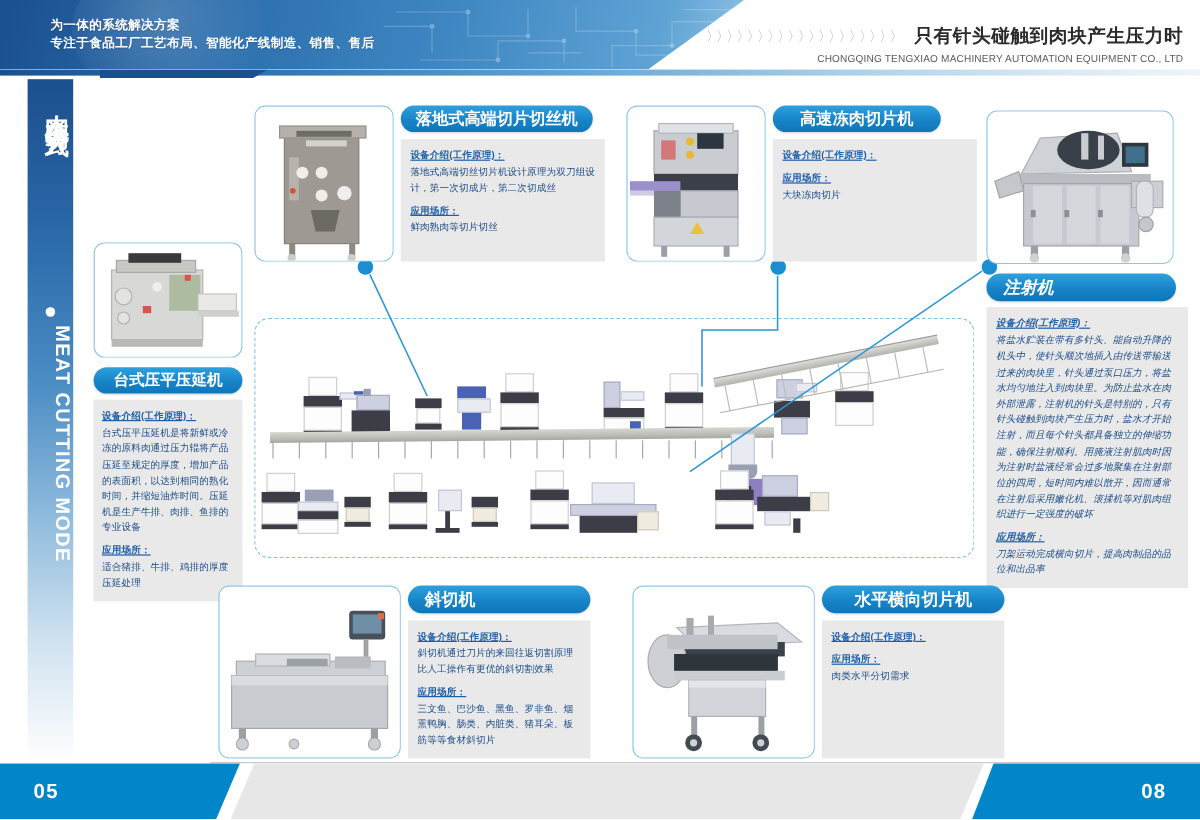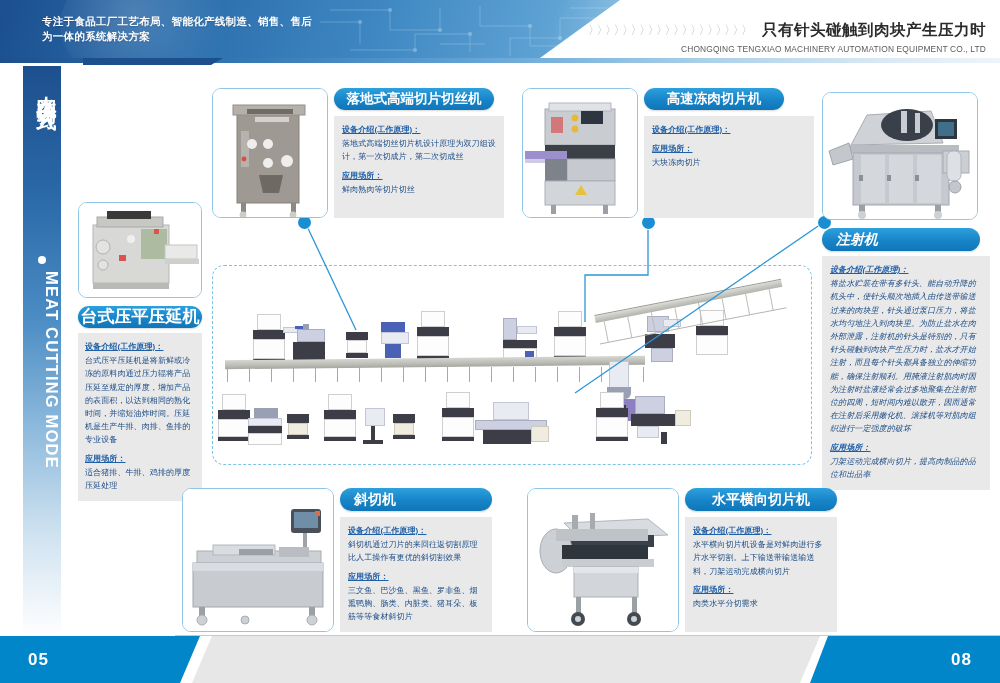--- a/index.html
+++ b/index.html
@@ -218,22 +218,22 @@
           <circle cx="120" cy="30" r="2"></circle>
         <circle cx="150" cy="34" r="2"></circle>
           <circle cx="210" cy="26" r="2"></circle>
         <circle cx="240" cy="38" r="2"></circle>
           <circle cx="40" cy="22" r="2"></circle>
         <circle cx="265" cy="46" r="2"></circle>
           <circle cx="95" cy="50" r="2"></circle>
       </g>
     </svg>
     <div class="header-tagline">
+      <div>为一体的系统解决方案</div>
       <div>专注于食品工厂工艺布局、智能化产线制造、销售、售后</div>
-      <div>为一体的系统解决方案</div>
     </div>
   </div>
   <div class="header-right">
     <div>
       <span class="chev-row">〉〉〉〉〉〉〉〉〉〉〉〉〉〉〉〉〉〉〉</span>
       <span class="company-cn">只有针头碰触到肉块产生压力时</span>
     </div>
     <div class="company-en">CHONGQING TENGXIAO MACHINERY AUTOMATION EQUIPMENT CO., LTD</div>
   </div>
   <div class="header-rule"></div>
@@ -430,21 +430,21 @@
       <rect x="86" y="42" width="32" height="14" fill="#e9eae7" stroke="#c4c5c1"></rect>
       <rect x="86" y="56" width="34" height="5" fill="#cfd0cc"></rect>
       <circle cx="24" cy="44" r="7" fill="#e3e4e1" stroke="#b2b3af"></circle>
       <circle cx="24" cy="62" r="5" fill="#e3e4e1" stroke="#b2b3af"></circle>
       <circle cx="52" cy="36" r="4" fill="#efefee"></circle>
       <rect x="40" y="52" width="7" height="6" fill="#d9534f"></rect>
       <rect x="75" y="26" width="5" height="5" fill="#d9534f"></rect>
       <rect x="14" y="80" width="76" height="6" fill="#b9bab6"></rect>
     </svg>
   </div>
-  <div class="card-title" style="margin-top:8px; width:124px; height:22px; line-height:22px; font-size:17px;">台式压平压延机</div>
+  <div class="card-title" style="margin-top:8px; width:124px; height:22px; line-height:22px; font-size:13px;">台式压平压延机</div>
   <div class="card-body" style="margin-top:5px; width:124px; padding:7px 7px 9px;">
     <span class="sec-head">设备介绍(工作原理)：</span>
     <span class="sec-text">台式压平压延机是将新鲜或冷冻的原料肉通过压力辊将产品压延至规定的厚度，增加产品的表面积，以达到相同的熟化时间，并缩短油炸时间。压延机是生产牛排、肉排、鱼排的专业设备</span>
     <div class="gap"></div>
     <span class="sec-head">应用场所：</span>
     <span class="sec-text">适合猪排、牛排、鸡排的厚度压延处理</span>
   </div>
 </div>
 
 <div class="card landscape" style="left:212px; top:88px; width:292px; height:130px;">
@@ -603,21 +603,20 @@
       <circle cx="50" cy="130" r="7" fill="#444a52"></circle>
       <circle cx="106" cy="130" r="7" fill="#444a52"></circle>
       <circle cx="50" cy="130" r="3" fill="#cfd3d7"></circle>
       <circle cx="106" cy="130" r="3" fill="#cfd3d7"></circle>
     </svg>
   </div>
   <div class="panel" style="left:158px; top:0; width:152px; height:144px;">
     <div class="card-title" style="width:152px; height:23px; line-height:23px; font-size:14px;">水平横向切片机</div>
     <div class="card-body" style="margin-top:6px; width:152px; height:115px; padding:7px 8px;">
       <span class="sec-head">设备介绍(工作原理)：</span>
-      <span class="sec-text">水平横向切片机设备是对鲜肉进行多片水平切割。上下输送带输送输送料，刀架运动完成横向切片</span>
       <div class="gap"></div>
       <span class="sec-head">应用场所：</span>
       <span class="sec-text">肉类水平分切需求</span>
     </div>
   </div>
 </div>
 
 <div class="footer">
   <div class="footer-hair"></div>
   <div class="footer-mid"></div>

